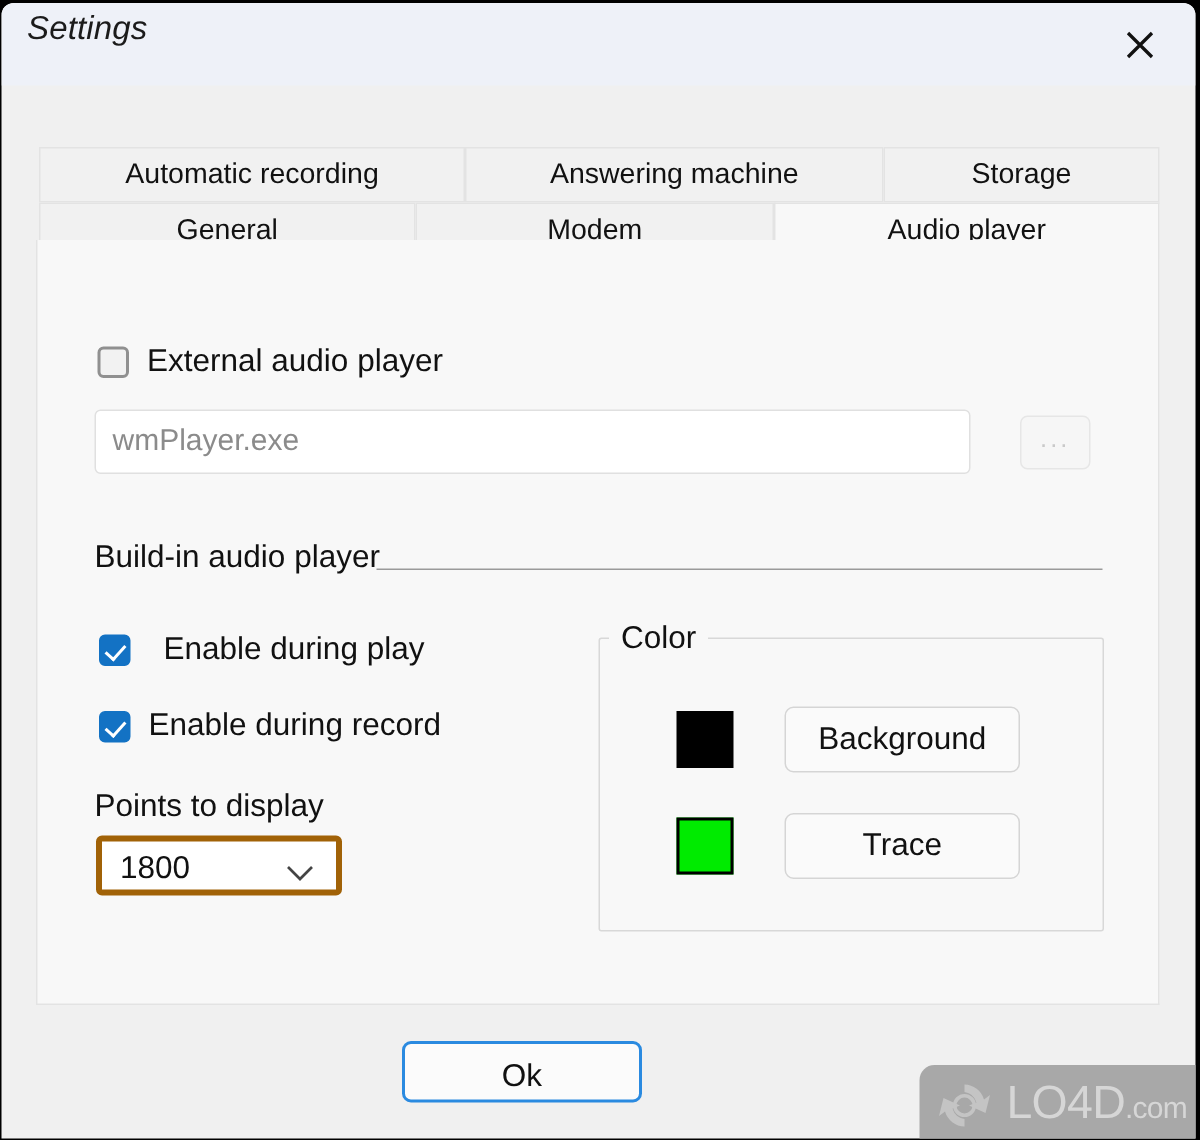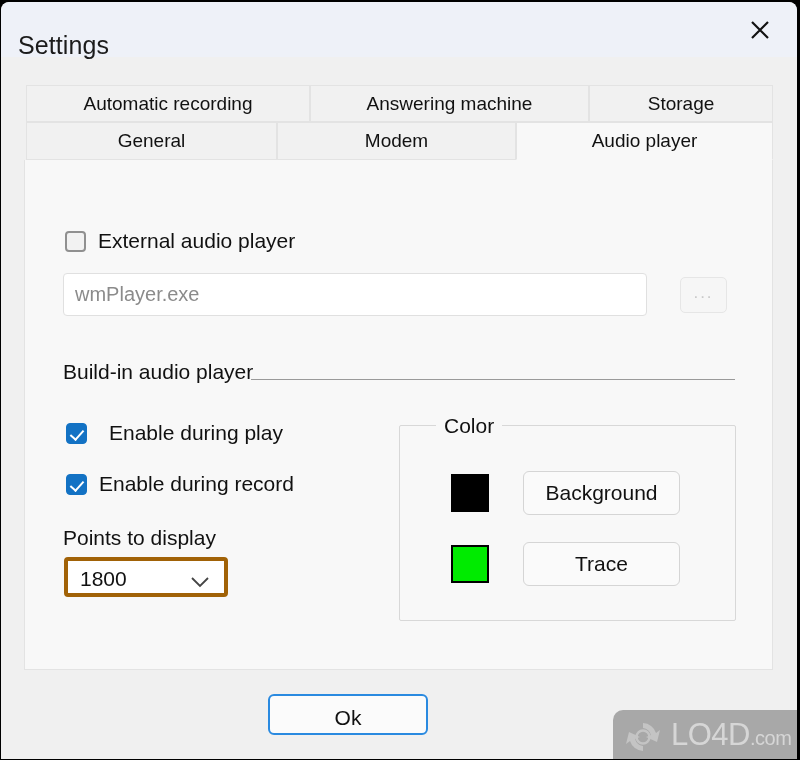--- a/index.html
+++ b/index.html
@@ -34,42 +34,43 @@
     left: 0;
     top: 0;
     width: 796px;
     height: 55px;
     background: #eef1f8;
     border-radius: 8px 8px 0 0;
   }
   #title-text {
     position: absolute;
     left: 17px;
-    top: 29px;
-    font-size: 25px;
+    top: 4px;
+    font-size: 22px;
     color: #1b1b1b;
     font-family: "Liberation Sans", sans-serif;
     letter-spacing: 0.1px;
     white-space: nowrap;
+    font-style: italic;
   }
   #close-button {
     position: absolute;
     right: 16px;
     top: 8px;
     width: 42px;
     height: 40px;
     cursor: default;
   }
   #close-button svg { display: block; }
 
   
   #tabstrip {
     position: absolute;
     left: 0;
-    top: 55px;
+    top: 68px;
     width: 724px;
     height: 105px;
   }
   .tab {
     position: absolute;
     background: #f1f1f1;
     border: 1px solid #e3e3e3;
     box-sizing: border-box;
     font-size: 19px;
     color: #111;
@@ -238,21 +239,21 @@
     left: 398px;
     top: 423px;
     width: 337px;
     height: 196px;
     border: 1px solid #d8d8d8;
     border-radius: 2px;
     box-sizing: border-box;
   }
   #color-group-title {
     position: absolute;
-    left: 435px;
+    left: 405px;
     top: 412px;
     background: #f8f8f8;
     padding: 0 8px;
     font-size: 21px;
     color: #111;
     white-space: nowrap;
   }
   .swatch {
     position: absolute;
     width: 38px;

